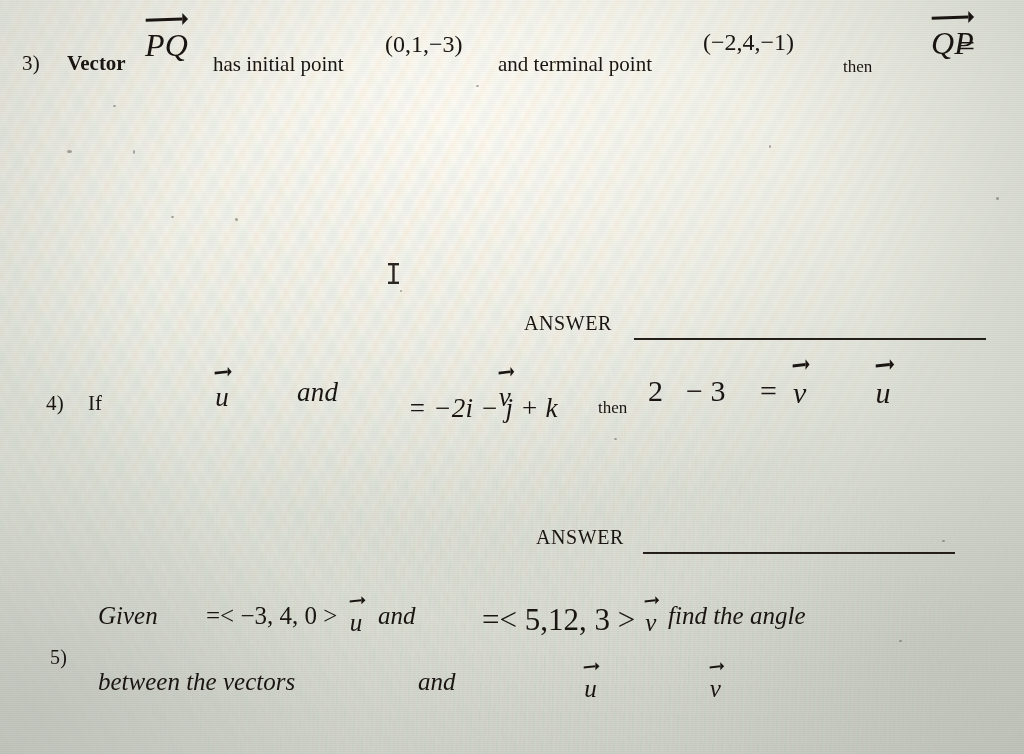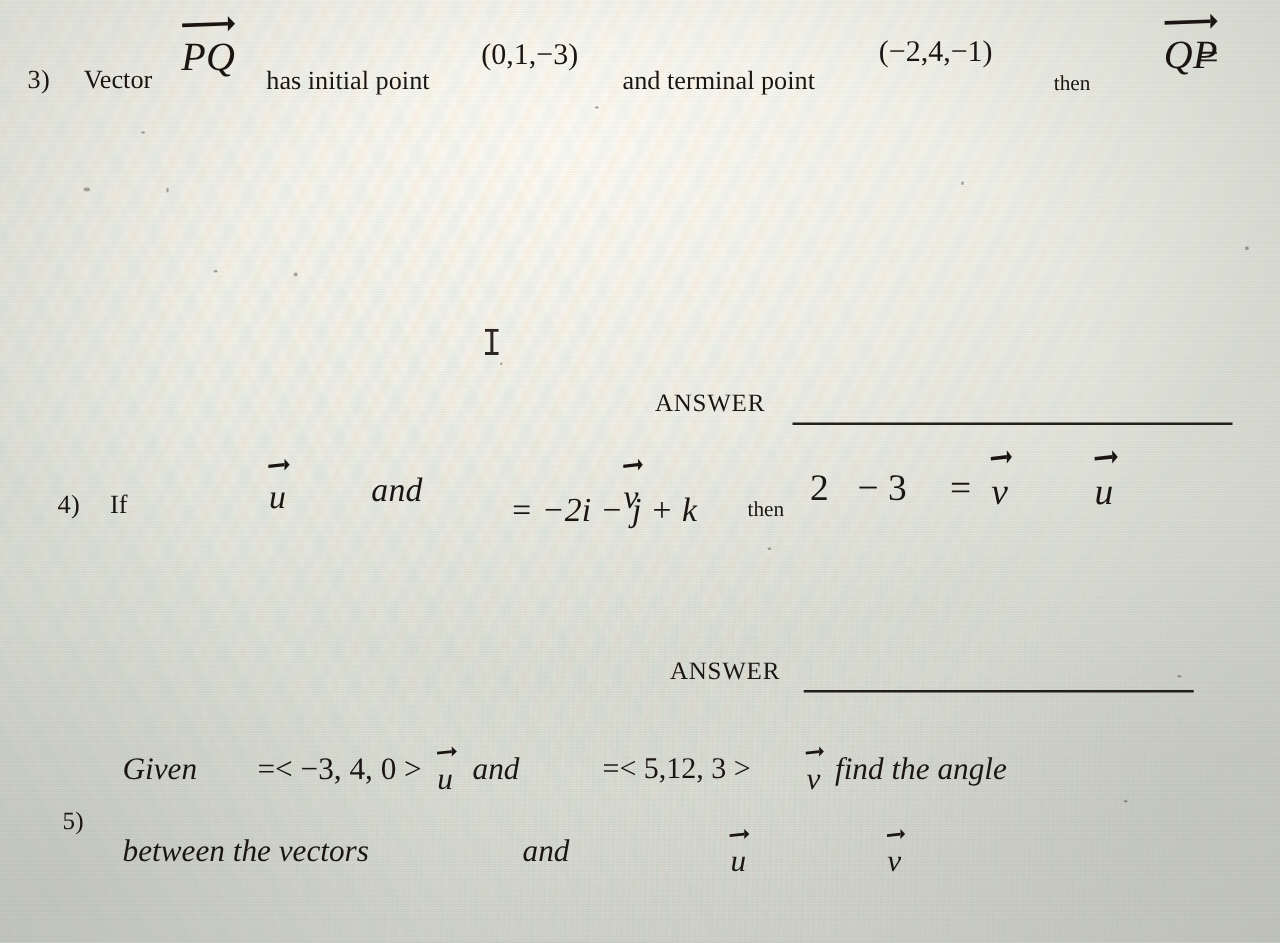--- a/index.html
+++ b/index.html
@@ -200,21 +200,21 @@
   <div class="speck" style="left:942px;  top:540px;  width:3px;  height:2px;"></div>
   <div class="speck" style="left:899px;  top:640px;  width:3px;  height:2px;"></div>
   <div class="speck" style="left:614px;  top:438px;  width:3px;  height:2px;"></div>
   <div class="speck" style="left:400px;  top:290px;  width:2px;  height:2px;"></div>
 
   <div id="content">
 
     
     <div class="abs qnum" style="left:22px;  top:51px;">3)</div>
 
-    <div class="abs roman" style="left:67px;  top:51px;">Vector</div>
+    <div class="abs roman" style="left:67px;  top:51px;font-weight:bold;">Vector</div>
 
     <div class="abs mathi vec vec-wide" style="left:145px; top:27px; font-size:32px;">
       <span class="arr">
         <svg viewBox="0 0 60 12" preserveAspectRatio="none">
           <line x1="1" y1="7" x2="52" y2="6" stroke="#1a1512" stroke-width="2.2"></line>
           <polygon points="52,1.5 60,6 52,10.5" fill="#1a1512"></polygon>
         </svg>
       </span>
       <span>PQ</span>
     </div>
@@ -330,21 +330,21 @@
     <div class="abs p5text vec" style="left:464px; top:602px;">
       <span class="arr">
         <svg viewBox="0 0 24 10" preserveAspectRatio="none">
           <line x1="1" y1="6" x2="18" y2="5" stroke="#1a1512" stroke-width="1.8"></line>
           <polygon points="18,1.8 24,5 18,8.2" fill="#1a1512"></polygon>
         </svg>
       </span>
       <span>v</span>
     </div>
 
-    <div class="abs mathn" style="left:482px; top:602px; font-size:24px;">=&lt; 5,12, 3 &gt;</div>
+    <div class="abs mathn" style="left:482px; top:602px; font-size:31px;">=&lt; 5,12, 3 &gt;</div>
 
     <div class="abs p5text" style="left:668px; top:602px;">find   the   angle</div>
 
     
     <div class="abs p5text" style="left:98px; top:668px;">between   the   vectors</div>
 
     <div class="abs p5text vec" style="left:388px; top:668px;">
       <span class="arr">
         <svg viewBox="0 0 24 10" preserveAspectRatio="none">
           <line x1="1" y1="6" x2="18" y2="5" stroke="#1a1512" stroke-width="1.8"></line>

